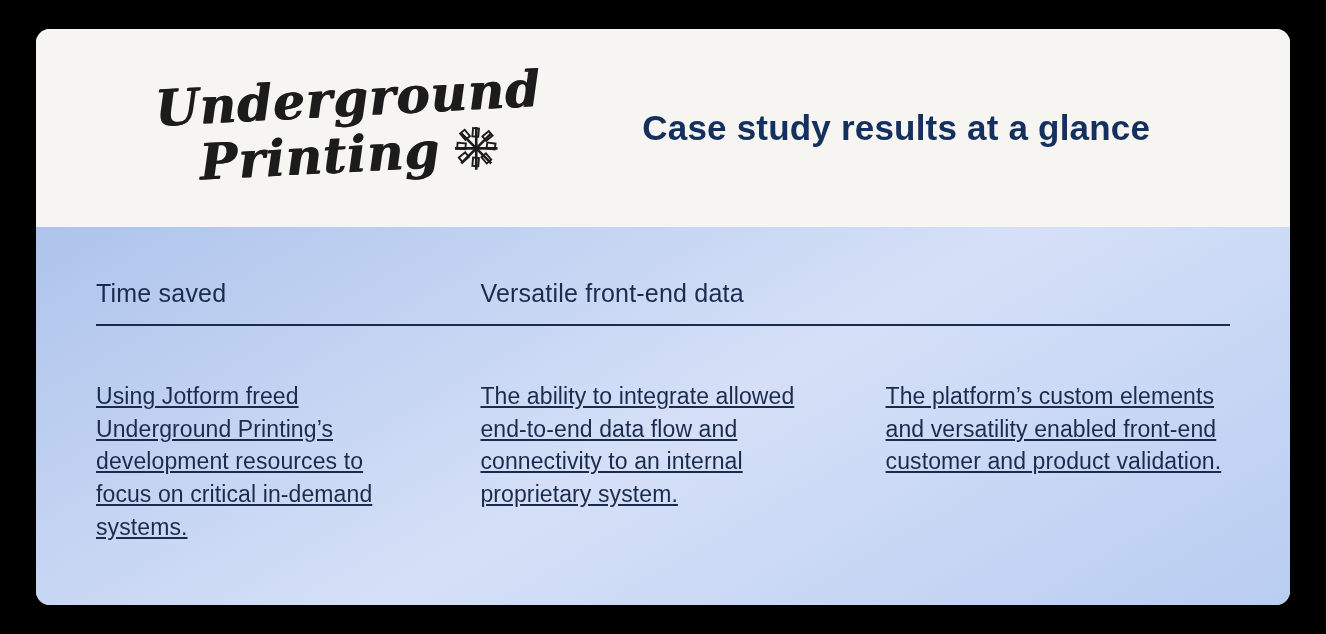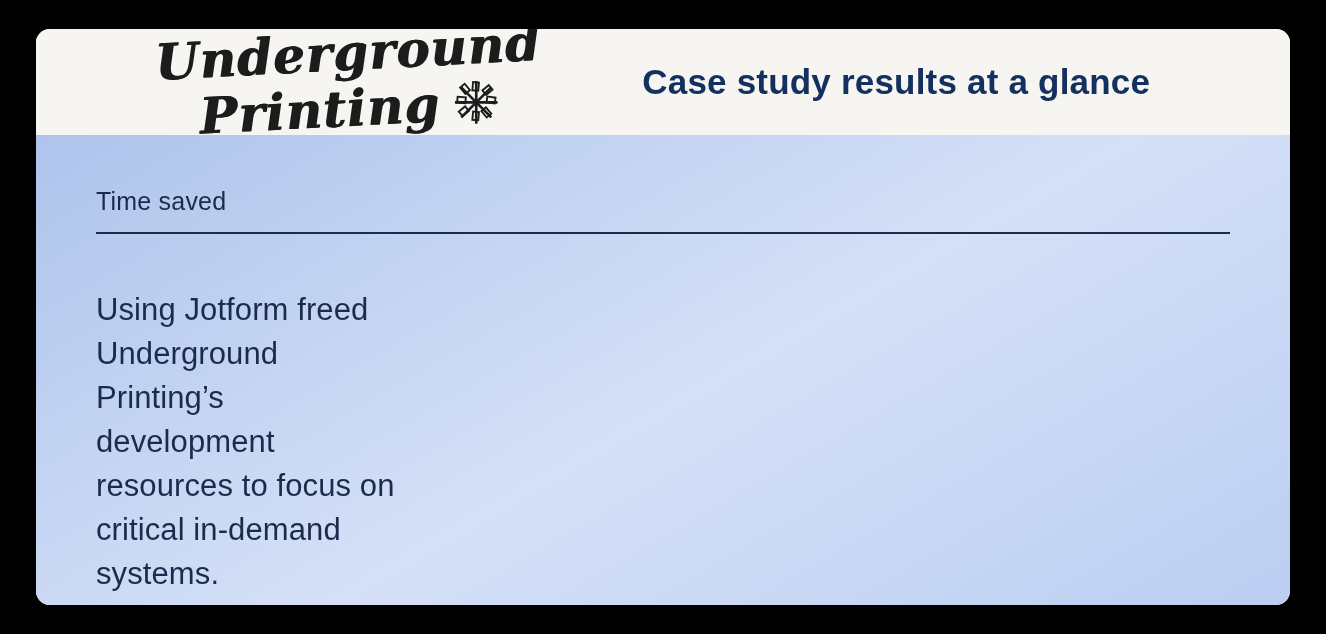--- a/index.html
+++ b/index.html
@@ -93,25 +93,26 @@
   }
   .rule{
     height:0;
     border-bottom:2.5px solid var(--rule);
     margin-top:16px;
   }
   .bodies{
     margin-top:54px;
   }
   .col-body{
-    font-size:31px;
+    font-size:23px;
     line-height:1.42;
     color:var(--text);
     max-width:345px;
     letter-spacing:0.1px;
+    text-decoration:underline;
   }
   .col-body.first{max-width:300px;}
   .col-body.second{max-width:340px;}
 </style>
 </head>
 <body>
 
 <div class="stage">
   <div class="card">
 
@@ -145,23 +146,26 @@
             </svg>
           </span>
         </div>
       </div>
       <h1 class="title">Case study results at a glance</h1>
     </div>
 
     <div class="panel">
       <div class="grid-row">
         <div class="col-heading">Time saved</div>
+        <div class="col-heading">Versatile front-end data</div>
       </div>
 
       <div class="rule"></div>
 
       <div class="grid-row bodies">
         <div class="col-body first">Using Jotform freed Underground Printing’s development resources to focus on critical in-demand systems.</div>
+        <div class="col-body second">The ability to integrate allowed end-to-end data flow and connectivity to an internal proprietary system.</div>
+        <div class="col-body">The platform’s custom elements and versatility enabled front-end customer and product validation.</div>
       </div>
     </div>
 
   </div>
 </div>
 
 </body></html>

